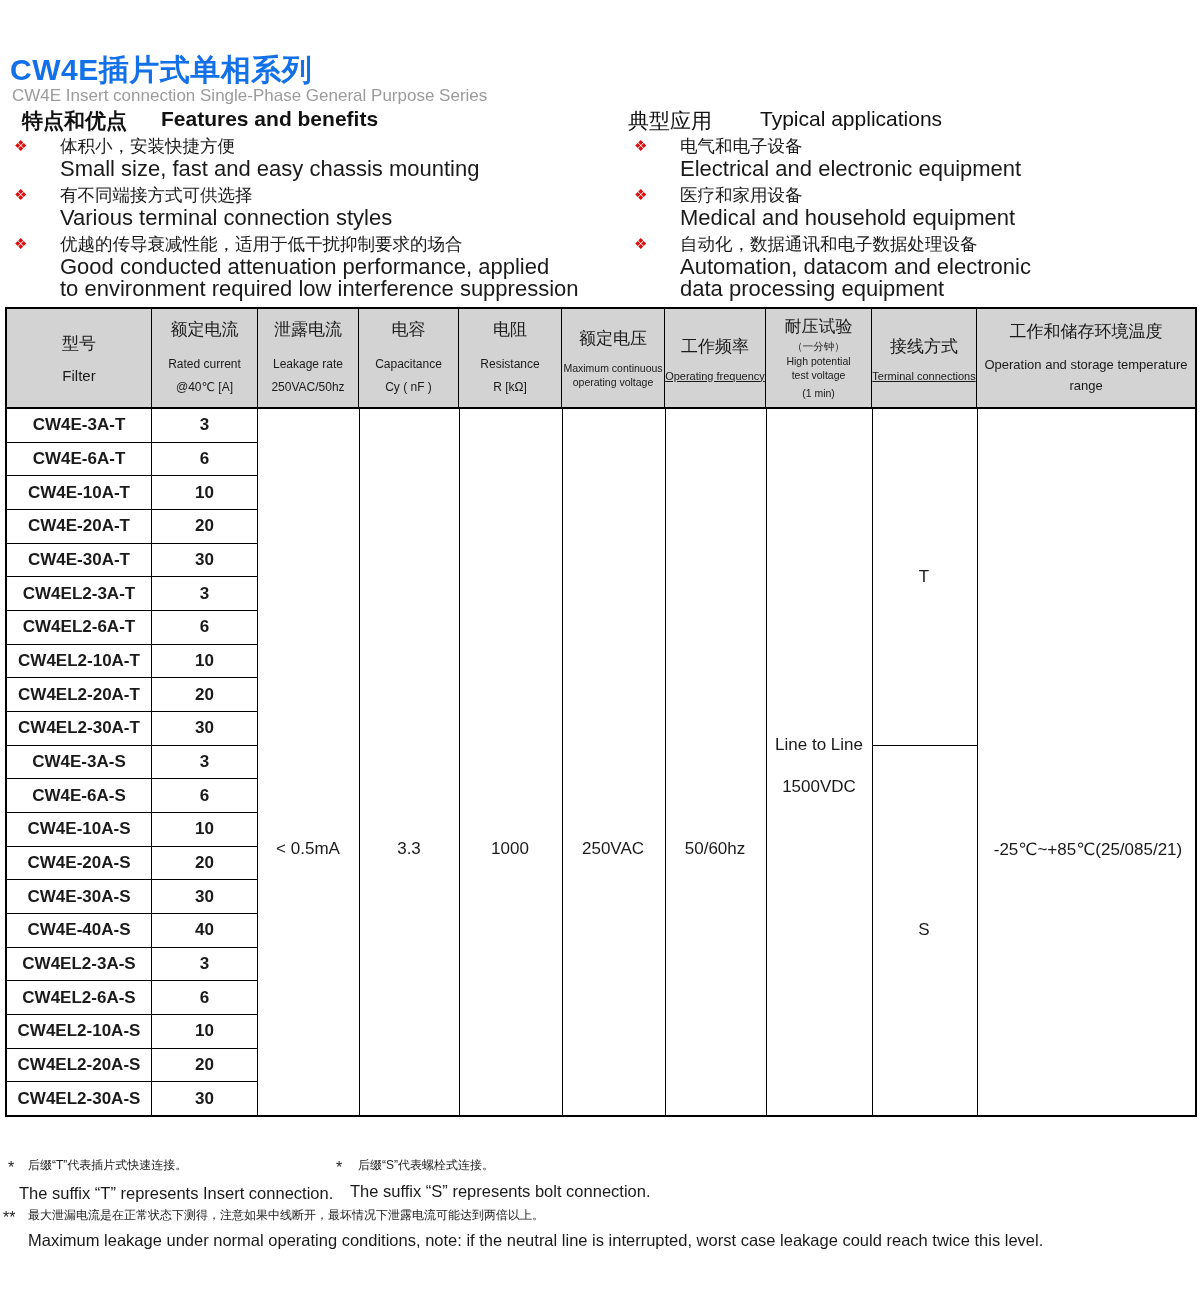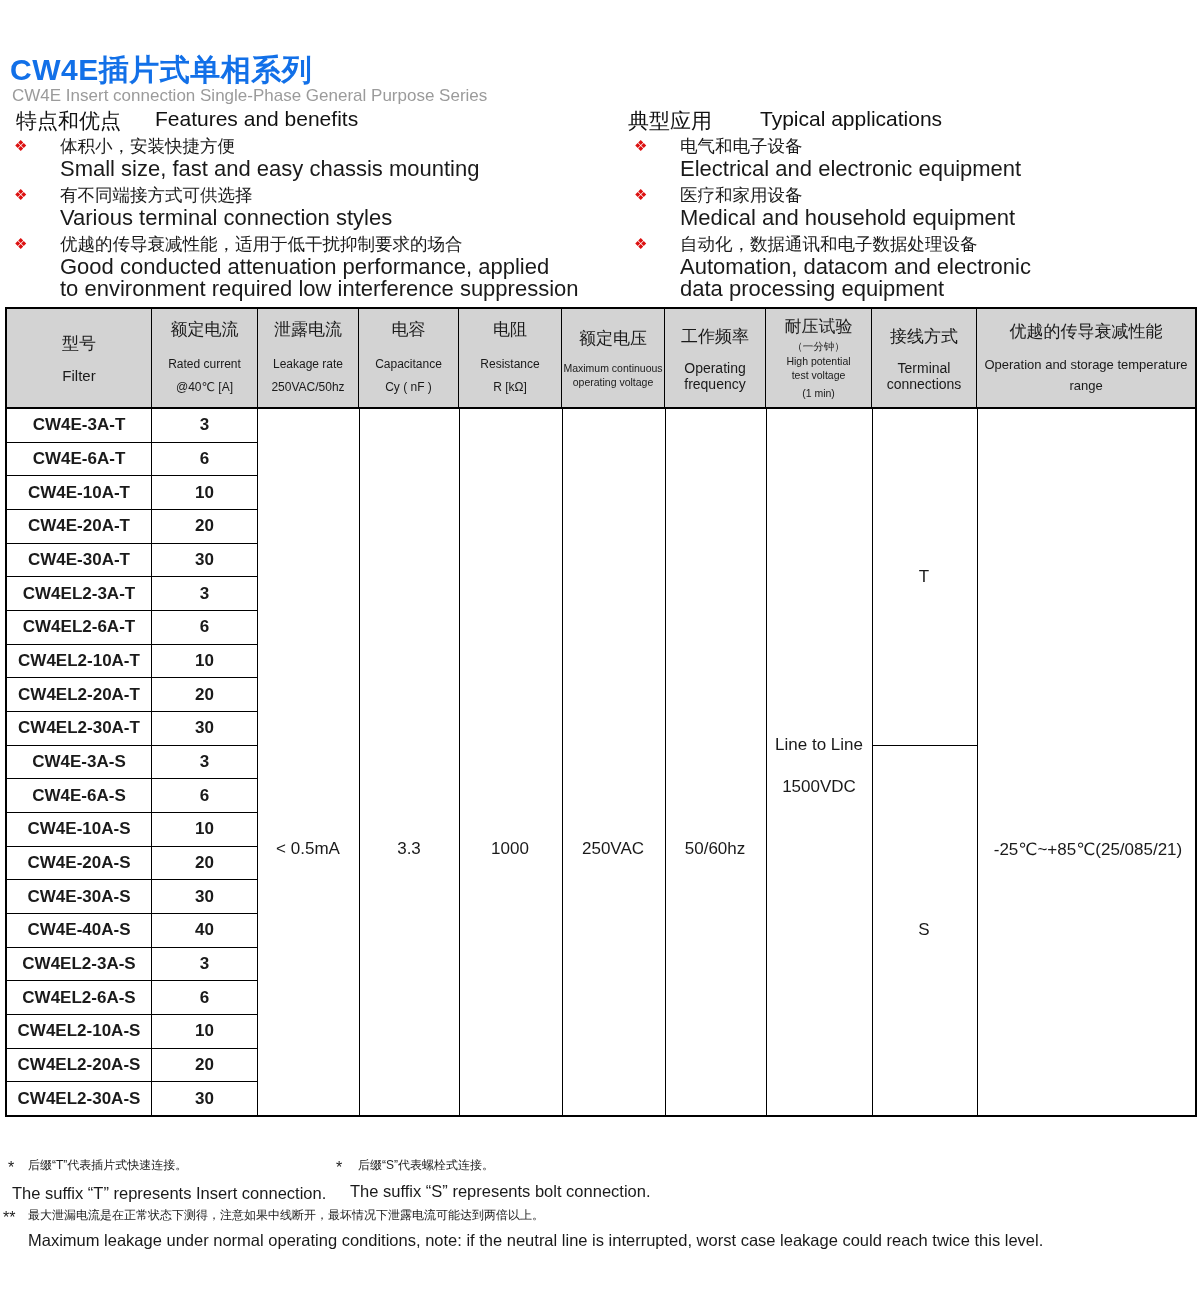--- a/index.html
+++ b/index.html
@@ -10,21 +10,21 @@
   html,body{background:#fff;}
   body{font-family:"Liberation Sans","DejaVu Sans",sans-serif;color:var(--txt);}
   .page{position:relative;width:1200px;height:1298px;background:#fff;overflow:hidden;border-radius:24px;}
 
   
   .title-cn{position:absolute;left:10px;top:50px;font-size:30px;font-weight:bold;color:var(--blue);letter-spacing:.5px;}
   .title-en{position:absolute;left:12px;top:86px;font-size:17px;color:var(--gray-sub);}
 
   
   .sec-head{position:absolute;display:flex;gap:34px;font-size:21px;color:#111;}
-  .sec-head.features{left:16px;top:107px;}
+  .sec-head.features{left:22px;top:107px;font-weight:bold;}
   .sec-head.apps{left:628px;top:107px;gap:48px;}
 
   
   .blist{position:absolute;top:134px;width:585px;}
   .blist.left{left:8px;}
   .blist.right{left:628px;}
   .bitem{margin-bottom:3px;}
   .brow{display:flex;align-items:flex-start;}
   .bicon{width:52px;padding-left:6px;font-size:15px;line-height:24px;color:var(--red);flex:none;}
   .bcn{font-size:17.5px;line-height:24px;}
@@ -42,21 +42,21 @@
   .hcell:nth-child(5){width:103px;}
   .hcell:nth-child(6){width:103px;}
   .hcell:nth-child(7){width:101px;}
   .hcell:nth-child(8){width:106px;}
   .hcell:nth-child(9){width:105px;}
   .hline.cn{font-size:17px;margin-bottom:12px;}
   .hcell:nth-child(8) .hline.cn{margin-bottom:2px;}
   .hline.en-lg{font-size:15px;}
   .hline.en{font-size:12px;line-height:1.9;}
   .hline.en-md{font-size:13px;line-height:1.6;}
-  .hline.en-sm{font-size:14px;}
+  .hline.en-sm{font-size:11px;text-decoration:underline;}
   .hline.en-xs{font-size:10.5px;line-height:1.3;}
   .hline.cn-xs{font-size:10.5px;margin-bottom:1px;}
   .hline.gap-top{margin-top:5px;}
 
   .tbody{position:relative;height:706px;}
   .rows-col{position:absolute;left:0;top:0;width:251px;height:706px;display:flex;flex-direction:column;font-weight:bold;}
   .trow{flex:1 1 0;display:flex;border-bottom:1px solid var(--line);}
   .trow:last-child{border-bottom:none;}
   .tc{display:flex;align-items:center;justify-content:center;font-size:17px;}
   .tc.model{width:145px;border-right:1px solid var(--line);}
@@ -79,21 +79,21 @@
   .mv-term-s{left:917px;top:521px;}
   .mv-temp{left:1081px;top:440px;}
 
   
   .fn{position:absolute;white-space:nowrap;}
   .fn-mark{font-size:16px;}
   .fn-cn{font-size:12px;}
   .fn-en{font-size:16.5px;}
   .fn1-mark{left:8px;top:1159px;}
   .fn1-cn{left:28px;top:1157px;}
-  .fn1-en{left:12px;top:1184px;}
+  .fn1-en{left:19px;top:1184px;}
   .fn2-mark{left:336px;top:1159px;}
   .fn2-cn{left:358px;top:1157px;}
   .fn2-en{left:350px;top:1182px;}
   .fn3-mark{left:3px;top:1209px;}
   .fn3-cn{left:28px;top:1207px;}
   .fn3-en{left:28px;top:1231px;}
 </style>
 </head>
 <body>
 
@@ -200,21 +200,21 @@
           <div class="hline cn-xs">（一分钟）</div>
           <div class="hline en-xs">High potential</div>
           <div class="hline en-xs">test voltage</div>
           <div class="hline en-xs gap-top">(1 min)</div>
         </div>
         <div class="hcell">
           <div class="hline cn">接线方式</div>
           <div class="hline en-sm">Terminal connections</div>
         </div>
         <div class="hcell">
-          <div class="hline cn">优越的传导衰减性能</div>
+          <div class="hline cn">工作和储存环境温度</div>
           <div class="hline en-md">Operation and storage temperature range</div>
         </div>
       </div>
     <div class="tbody">
       <div class="rows-col">
           <div class="trow">
             <div class="tc model">CW4E-3A-T</div>
             <div class="tc current">3</div>
           </div>
           <div class="trow">

